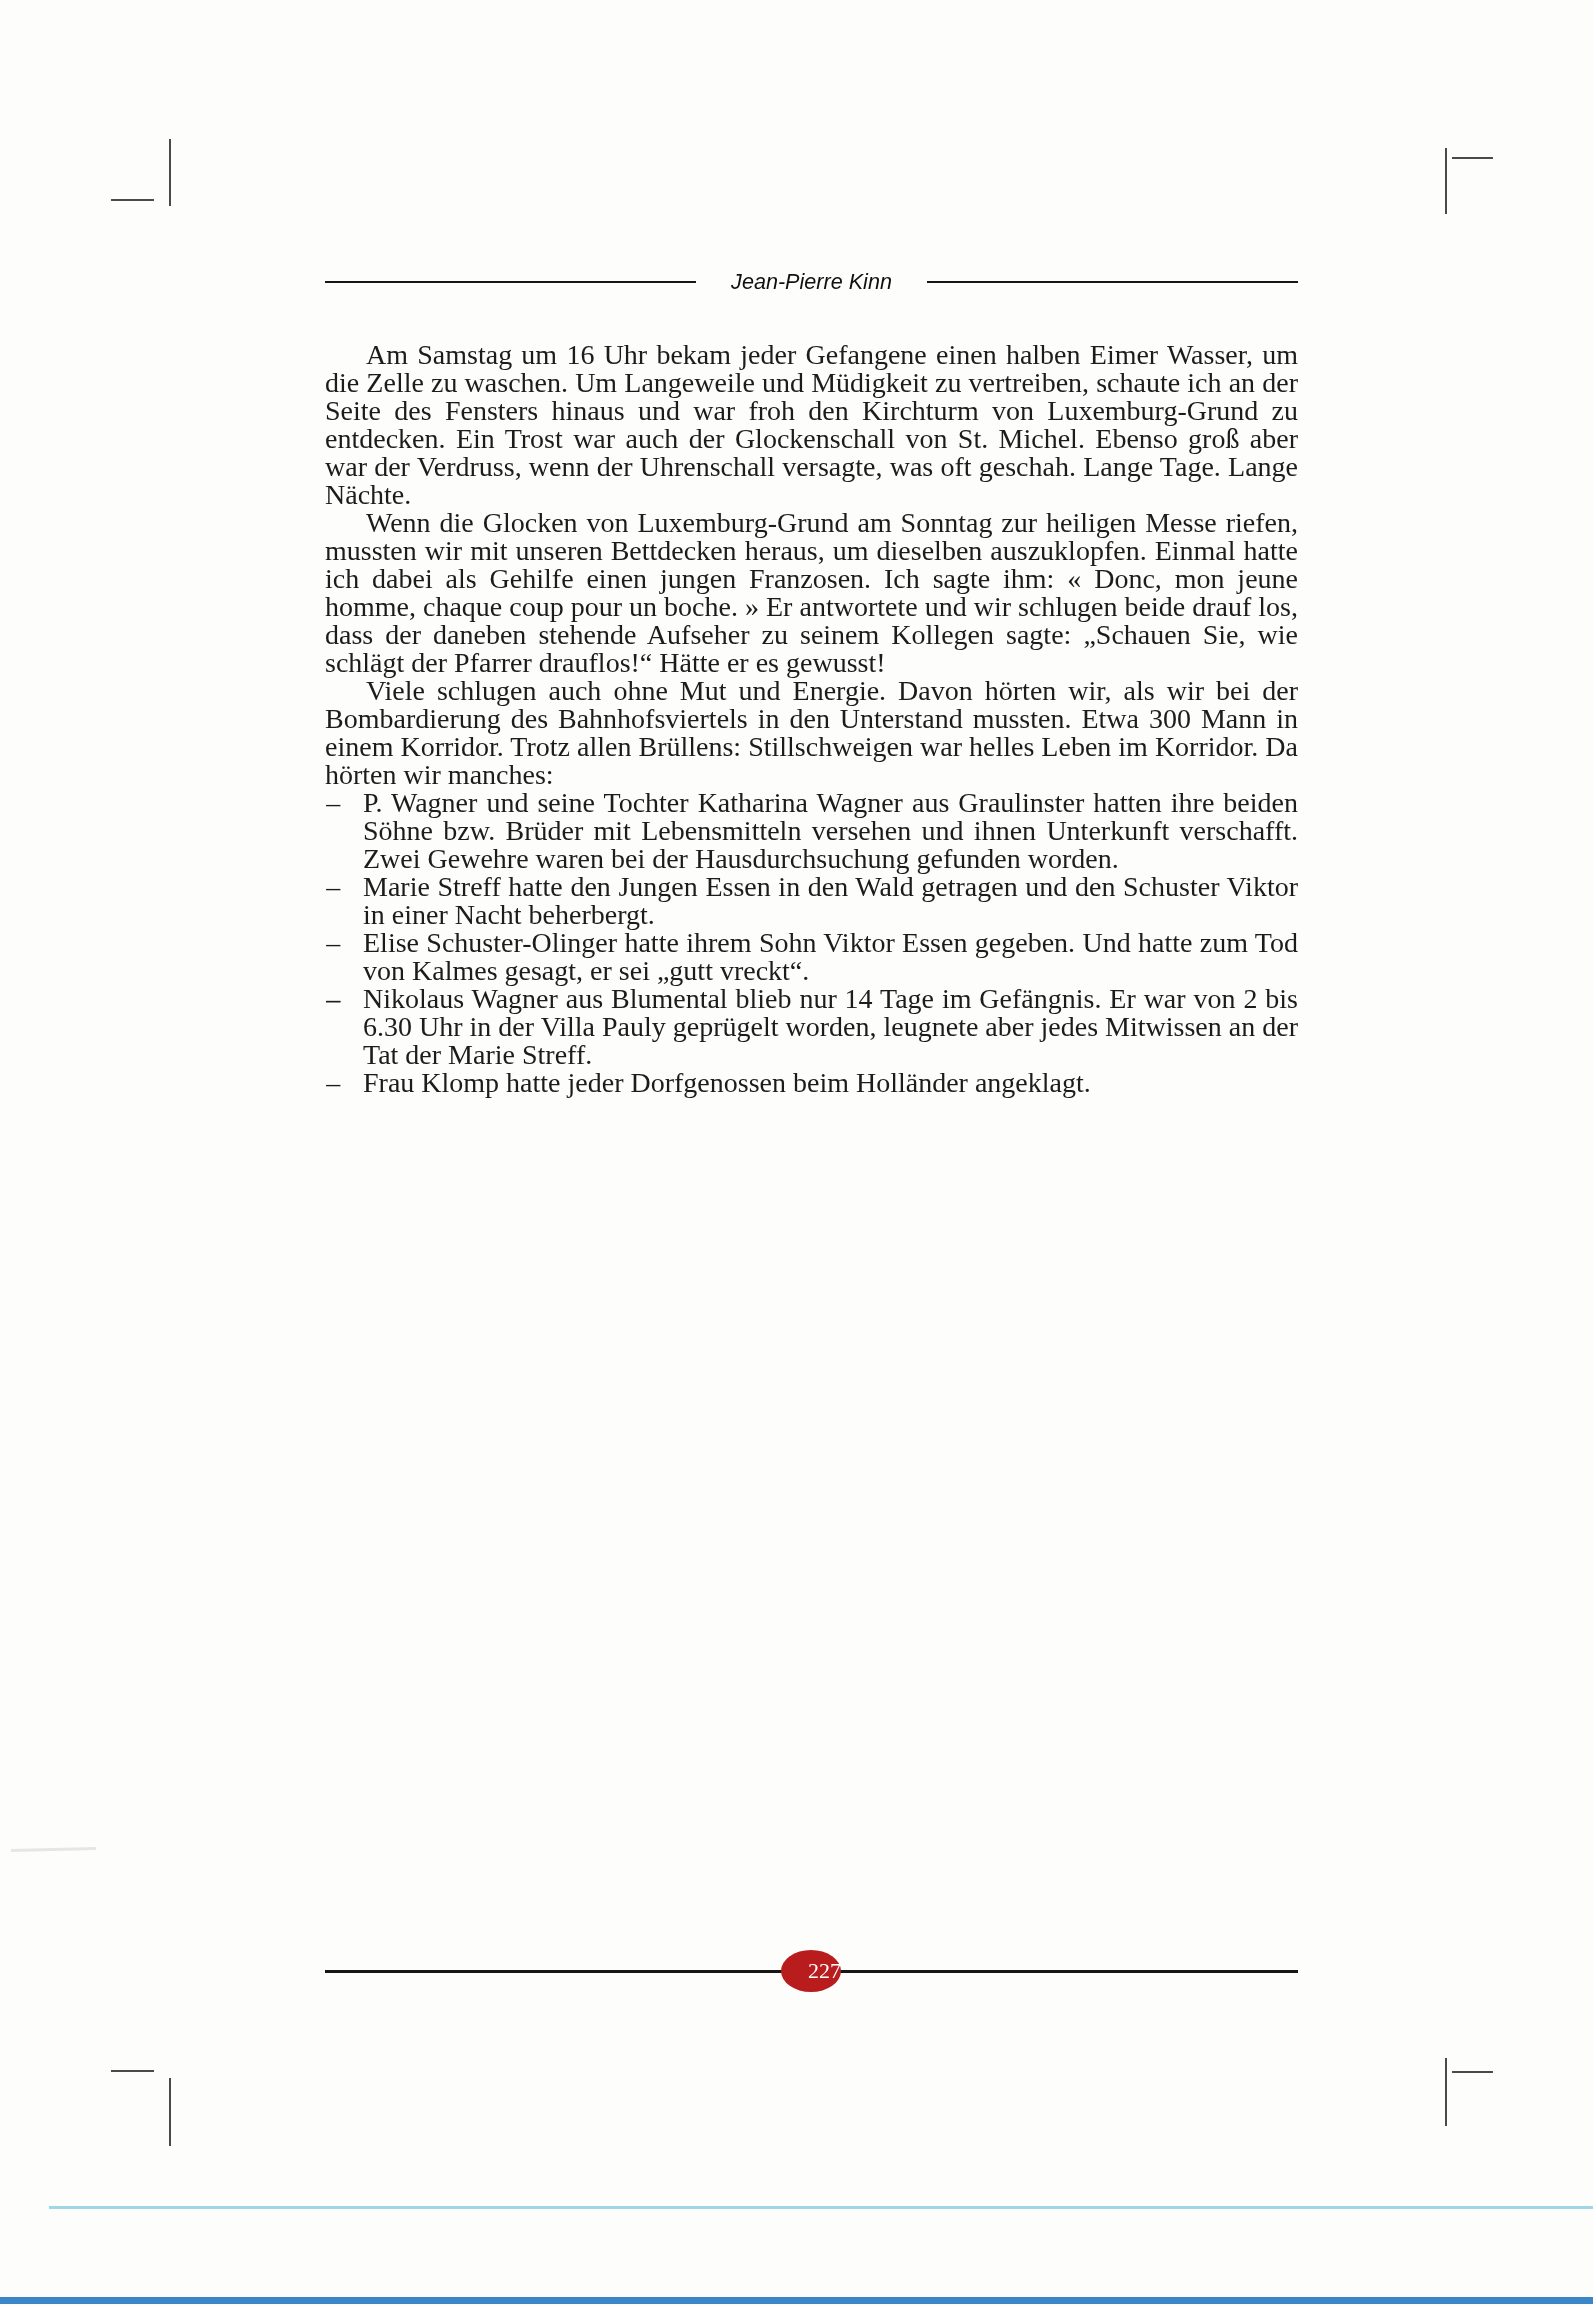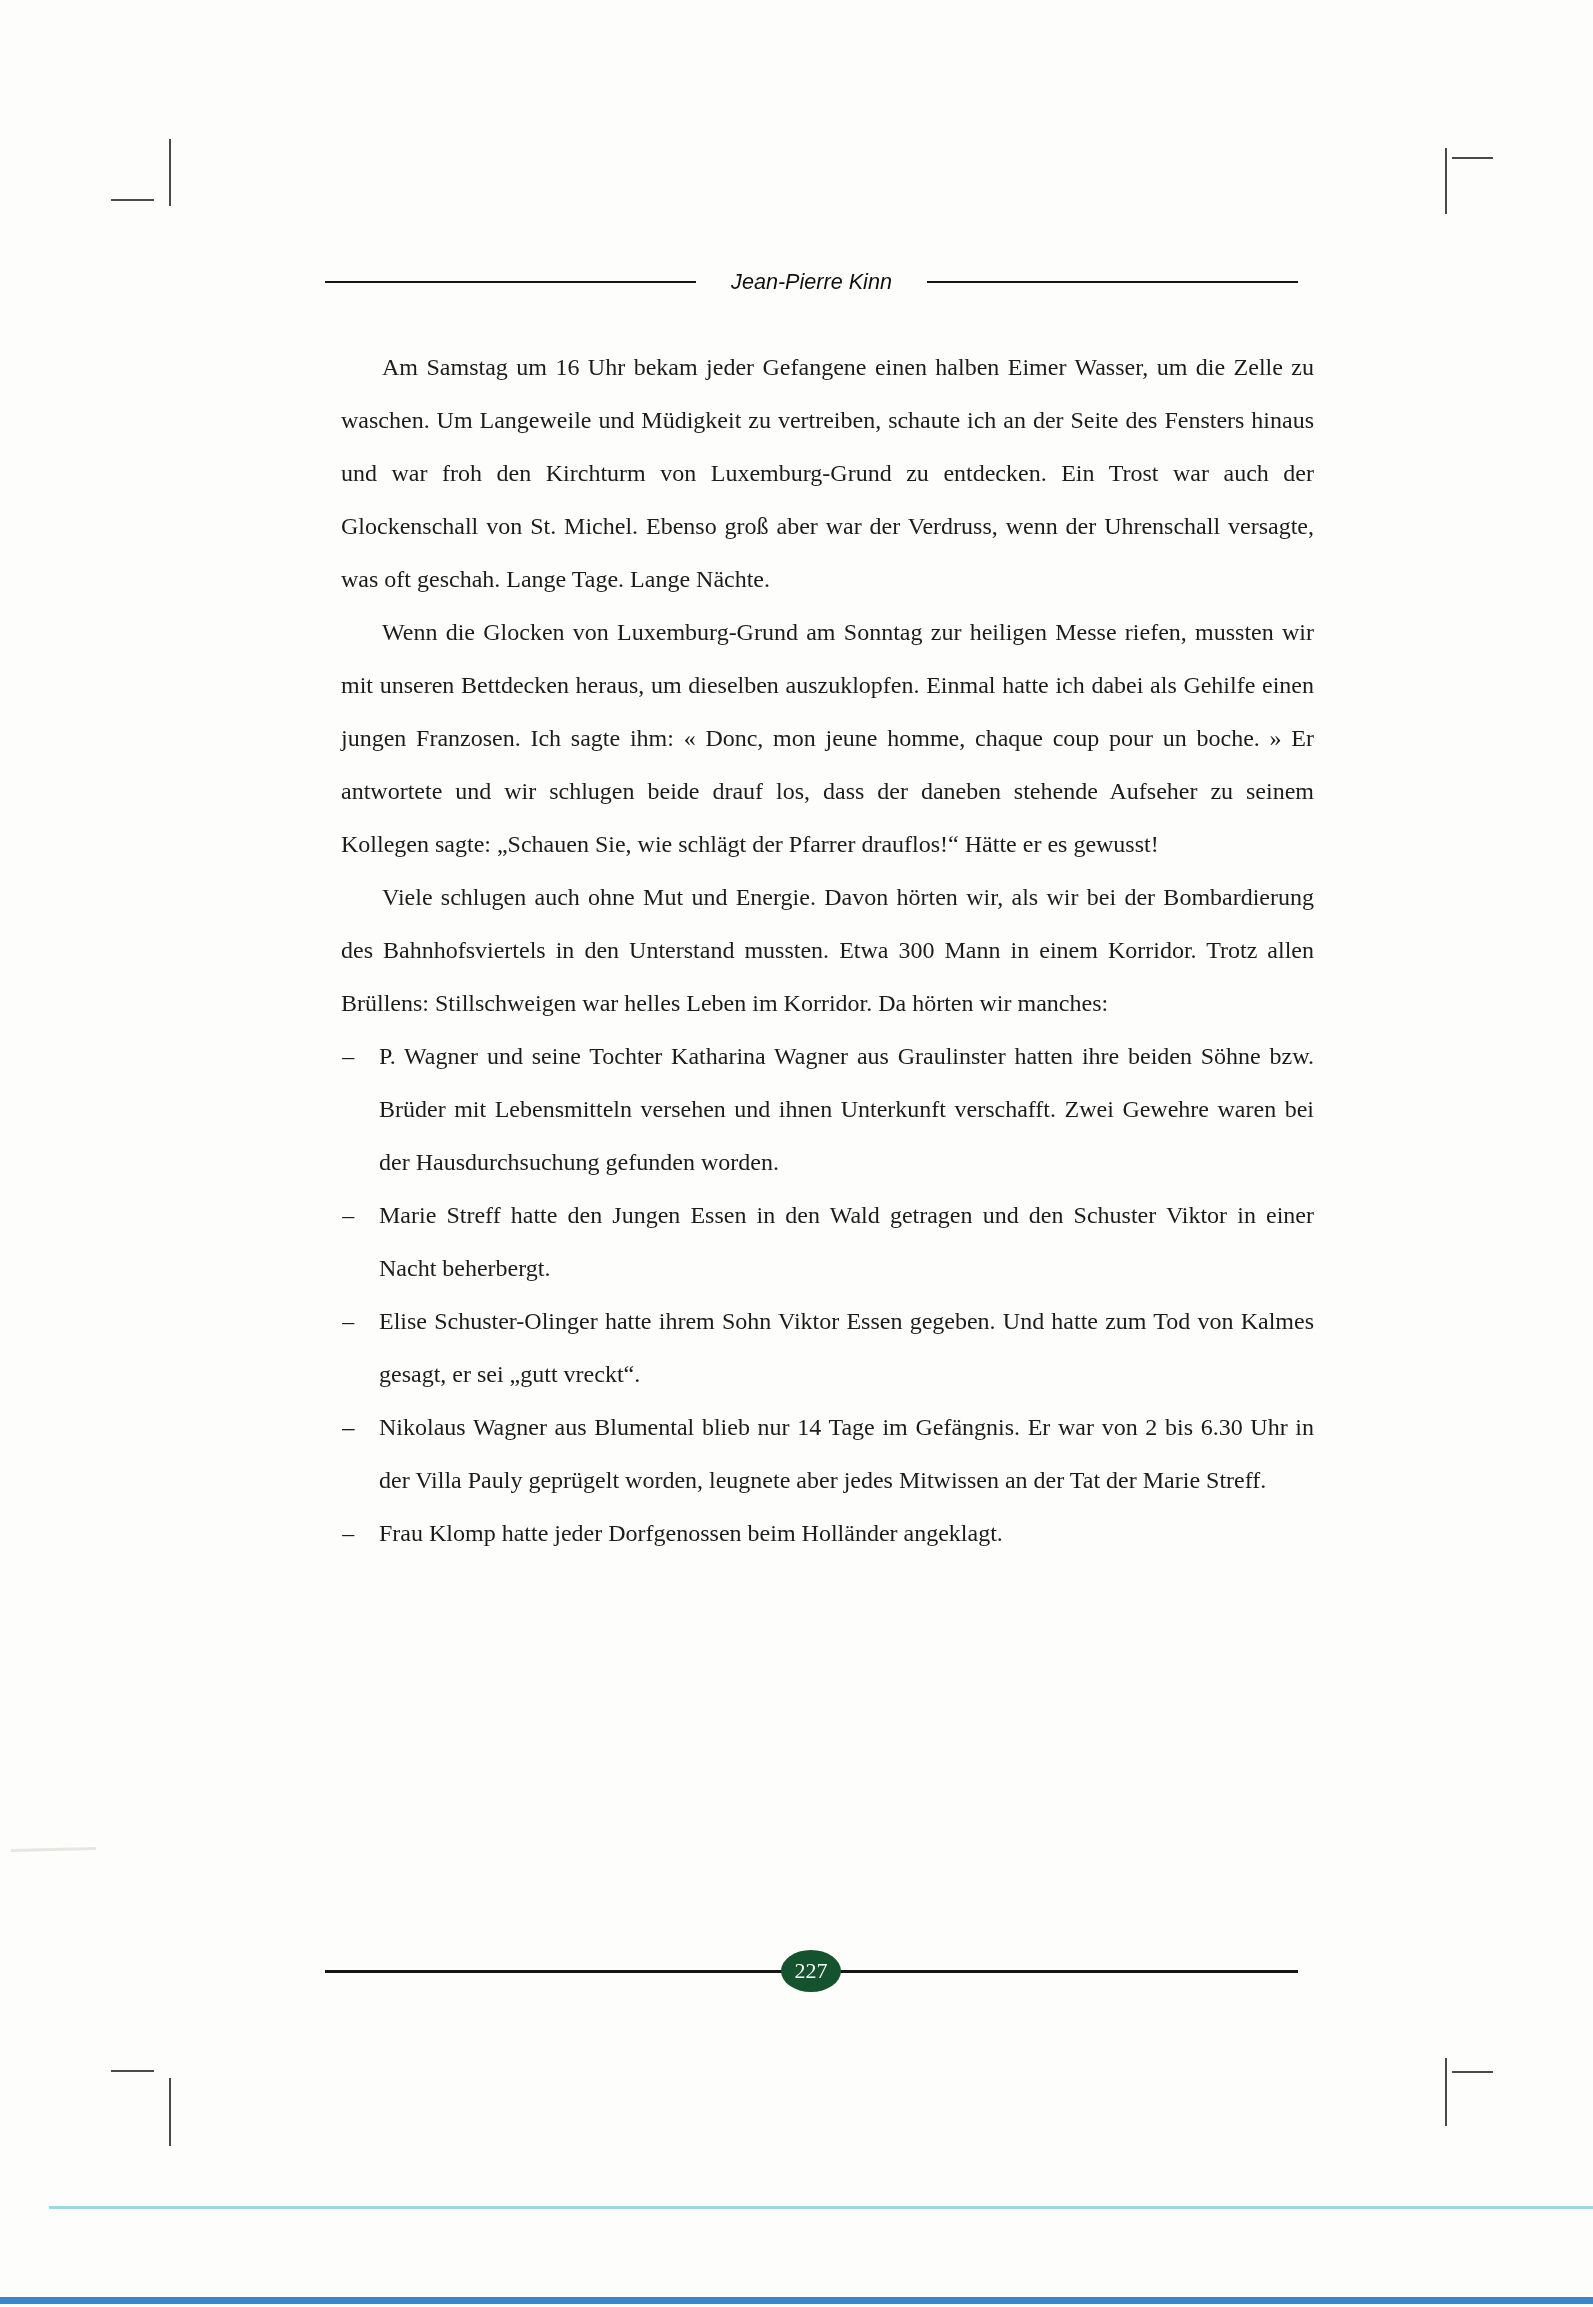--- a/index.html
+++ b/index.html
@@ -52,25 +52,25 @@
     font-size: 21.6px;
     line-height: 1;
     color: #111;
     white-space: nowrap;
     padding: 0 3.9px;
   }
 
   
   .content {
     position: absolute;
-    left: 341px;
+    left: 325px;
     top: 341px;
     width: 973px;
-    font-size: 24px;
-    line-height: 53px;
+    font-size: 28px;
+    line-height: 28px;
     text-align: justify;
     hyphens: auto;
     -webkit-hyphens: auto;
   }
   .content p {
     margin: 0;
     text-indent: 41px;
   }
   .list {
     margin: 0;
@@ -94,25 +94,25 @@
     width: 973px;
     height: 3.3px;
     background: #161616;
   }
   .page-number-oval {
     position: absolute;
     left: 781px;
     top: 1950px;
     width: 60px;
     height: 42px;
-    background: #14532d;
+    background: #b91c1c;
     border-radius: 50%;
     display: flex;
     align-items: center;
-    justify-content: center;
+    justify-content: flex-end;
     color: #ffffff;
     font-size: 22px;
     font-family: "Liberation Serif", serif;
   }
 
   
   .smudge {
     position: absolute;
     left: 10.5px;
     top: 1848px;

